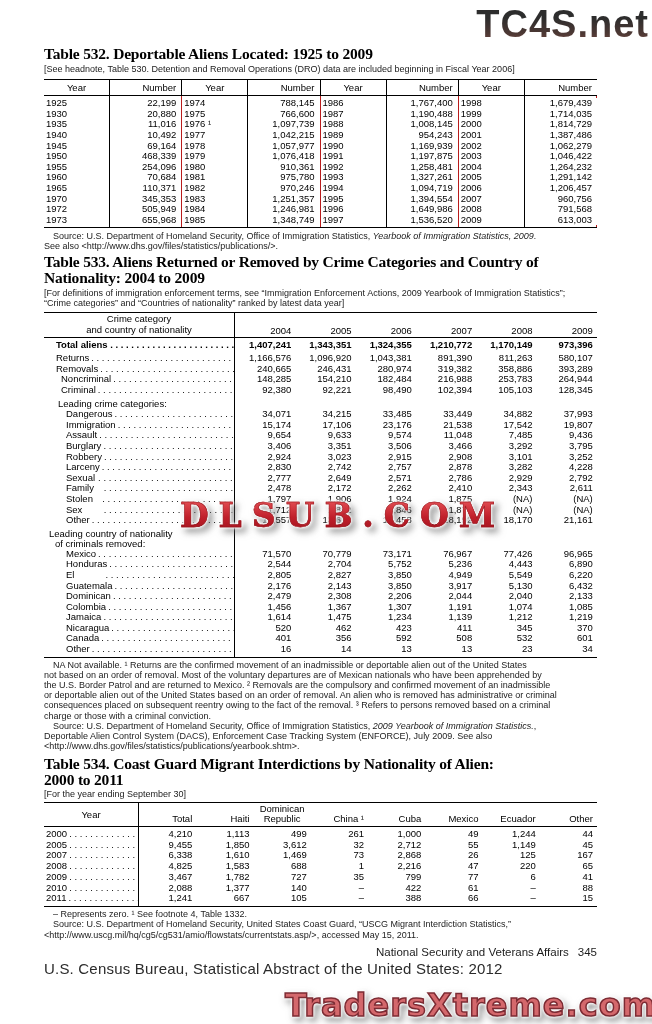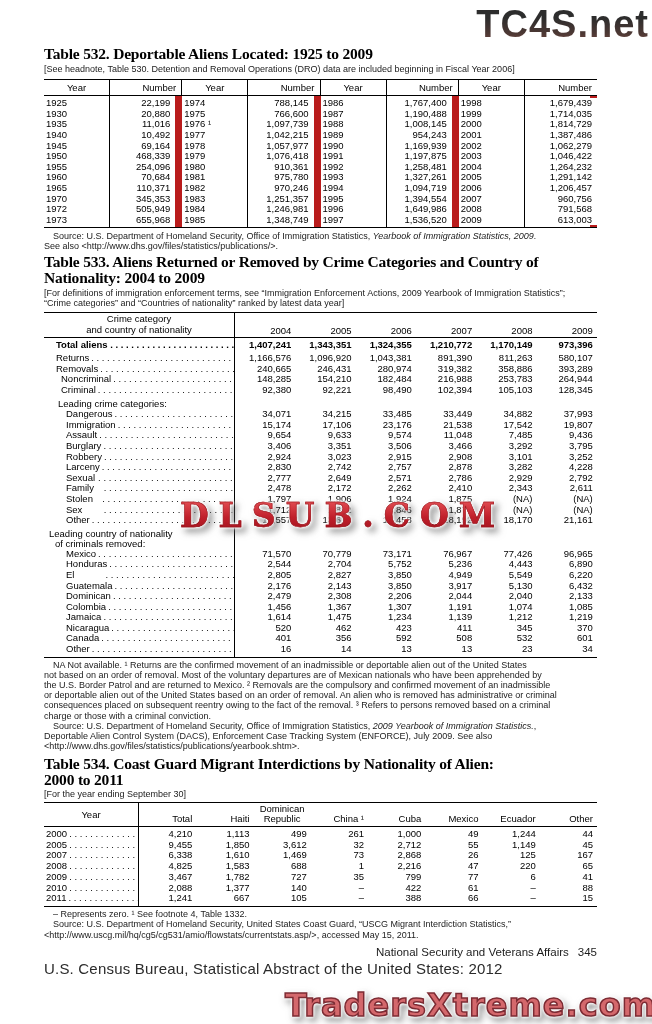--- a/index.html
+++ b/index.html
@@ -19,21 +19,21 @@
   .thead{display:flex;border-bottom:1px solid #000;}
   .trow{display:flex;}
   .cell{box-sizing:border-box;overflow:hidden;}
   .dots{flex:1 1 auto;overflow:hidden;white-space:nowrap;margin-left:2px;}
   .dots::after{content:". . . . . . . . . . . . . . . . . . . . . . . . . . . . . . . . . . . . . . . . . . . . . . . . . . . . . . . . . . . . . . . . . . . .";}
 
   
   .t532 .trow,.t532 .thead{height:10.6px;line-height:10.6px;}
   .t532 .thead{height:15px;line-height:15px;}
   .t532 .yc{width:66px;display:flex;border-right:1px solid #000;padding-left:2px;flex-direction:column;}
-  .t532 .nc{width:72.25px;text-align:right;padding-right:5px;border-right:7px solid #b91c1c;}
+  .t532 .nc{width:72.25px;text-align:right;padding-right:5px;border-right:1px solid #b91c1c;}
   .t532 .trow .nc:last-child,.t532 .thead .cell:last-child{border-right:none;}
   .t532 .hy{width:66px;text-align:center;border-right:1px solid #000;}
   .t532 .hn{width:72.25px;text-align:right;padding-right:5px;border-right:1px solid #000;}
   .t532 .prow{display:flex;height:2px;}
   .t532 .prow .cell{height:2px;}
 
   
   .t533{position:relative;}
   .t533 .thead{border-bottom:1.5px solid #000;height:24px;}
   .t533 .hstub{width:191px;border-right:1px solid #000;display:flex;align-items:center;justify-content:center;

